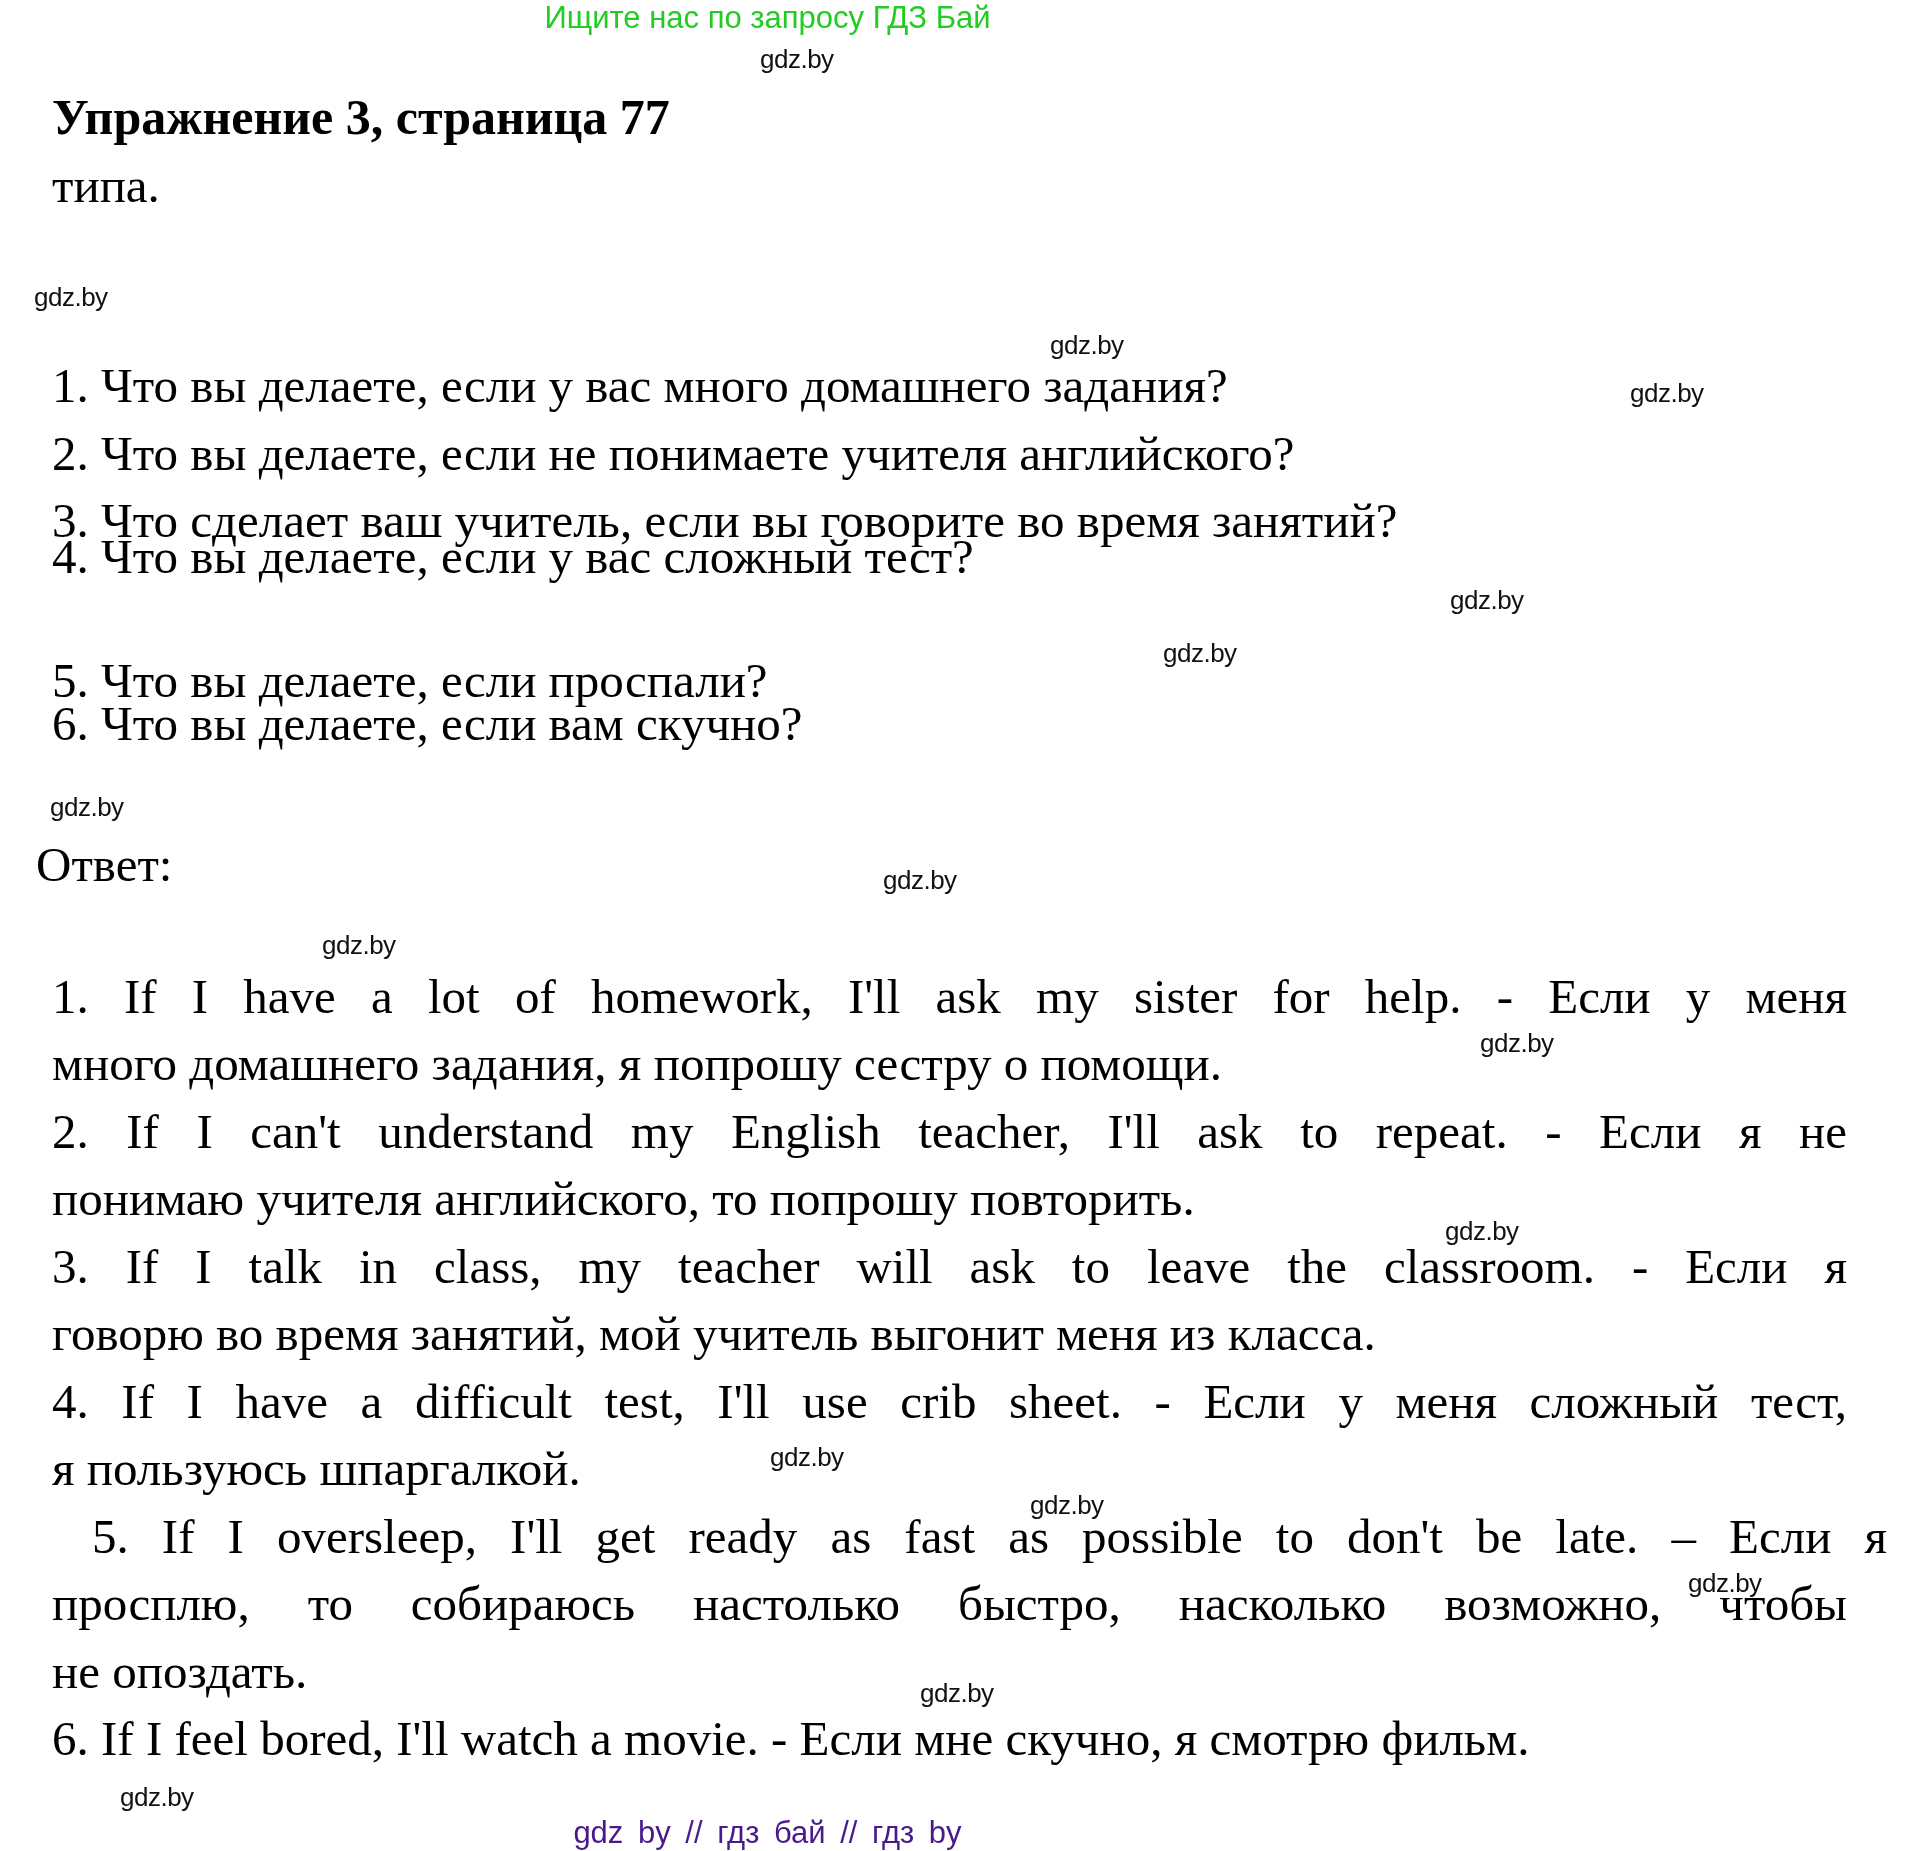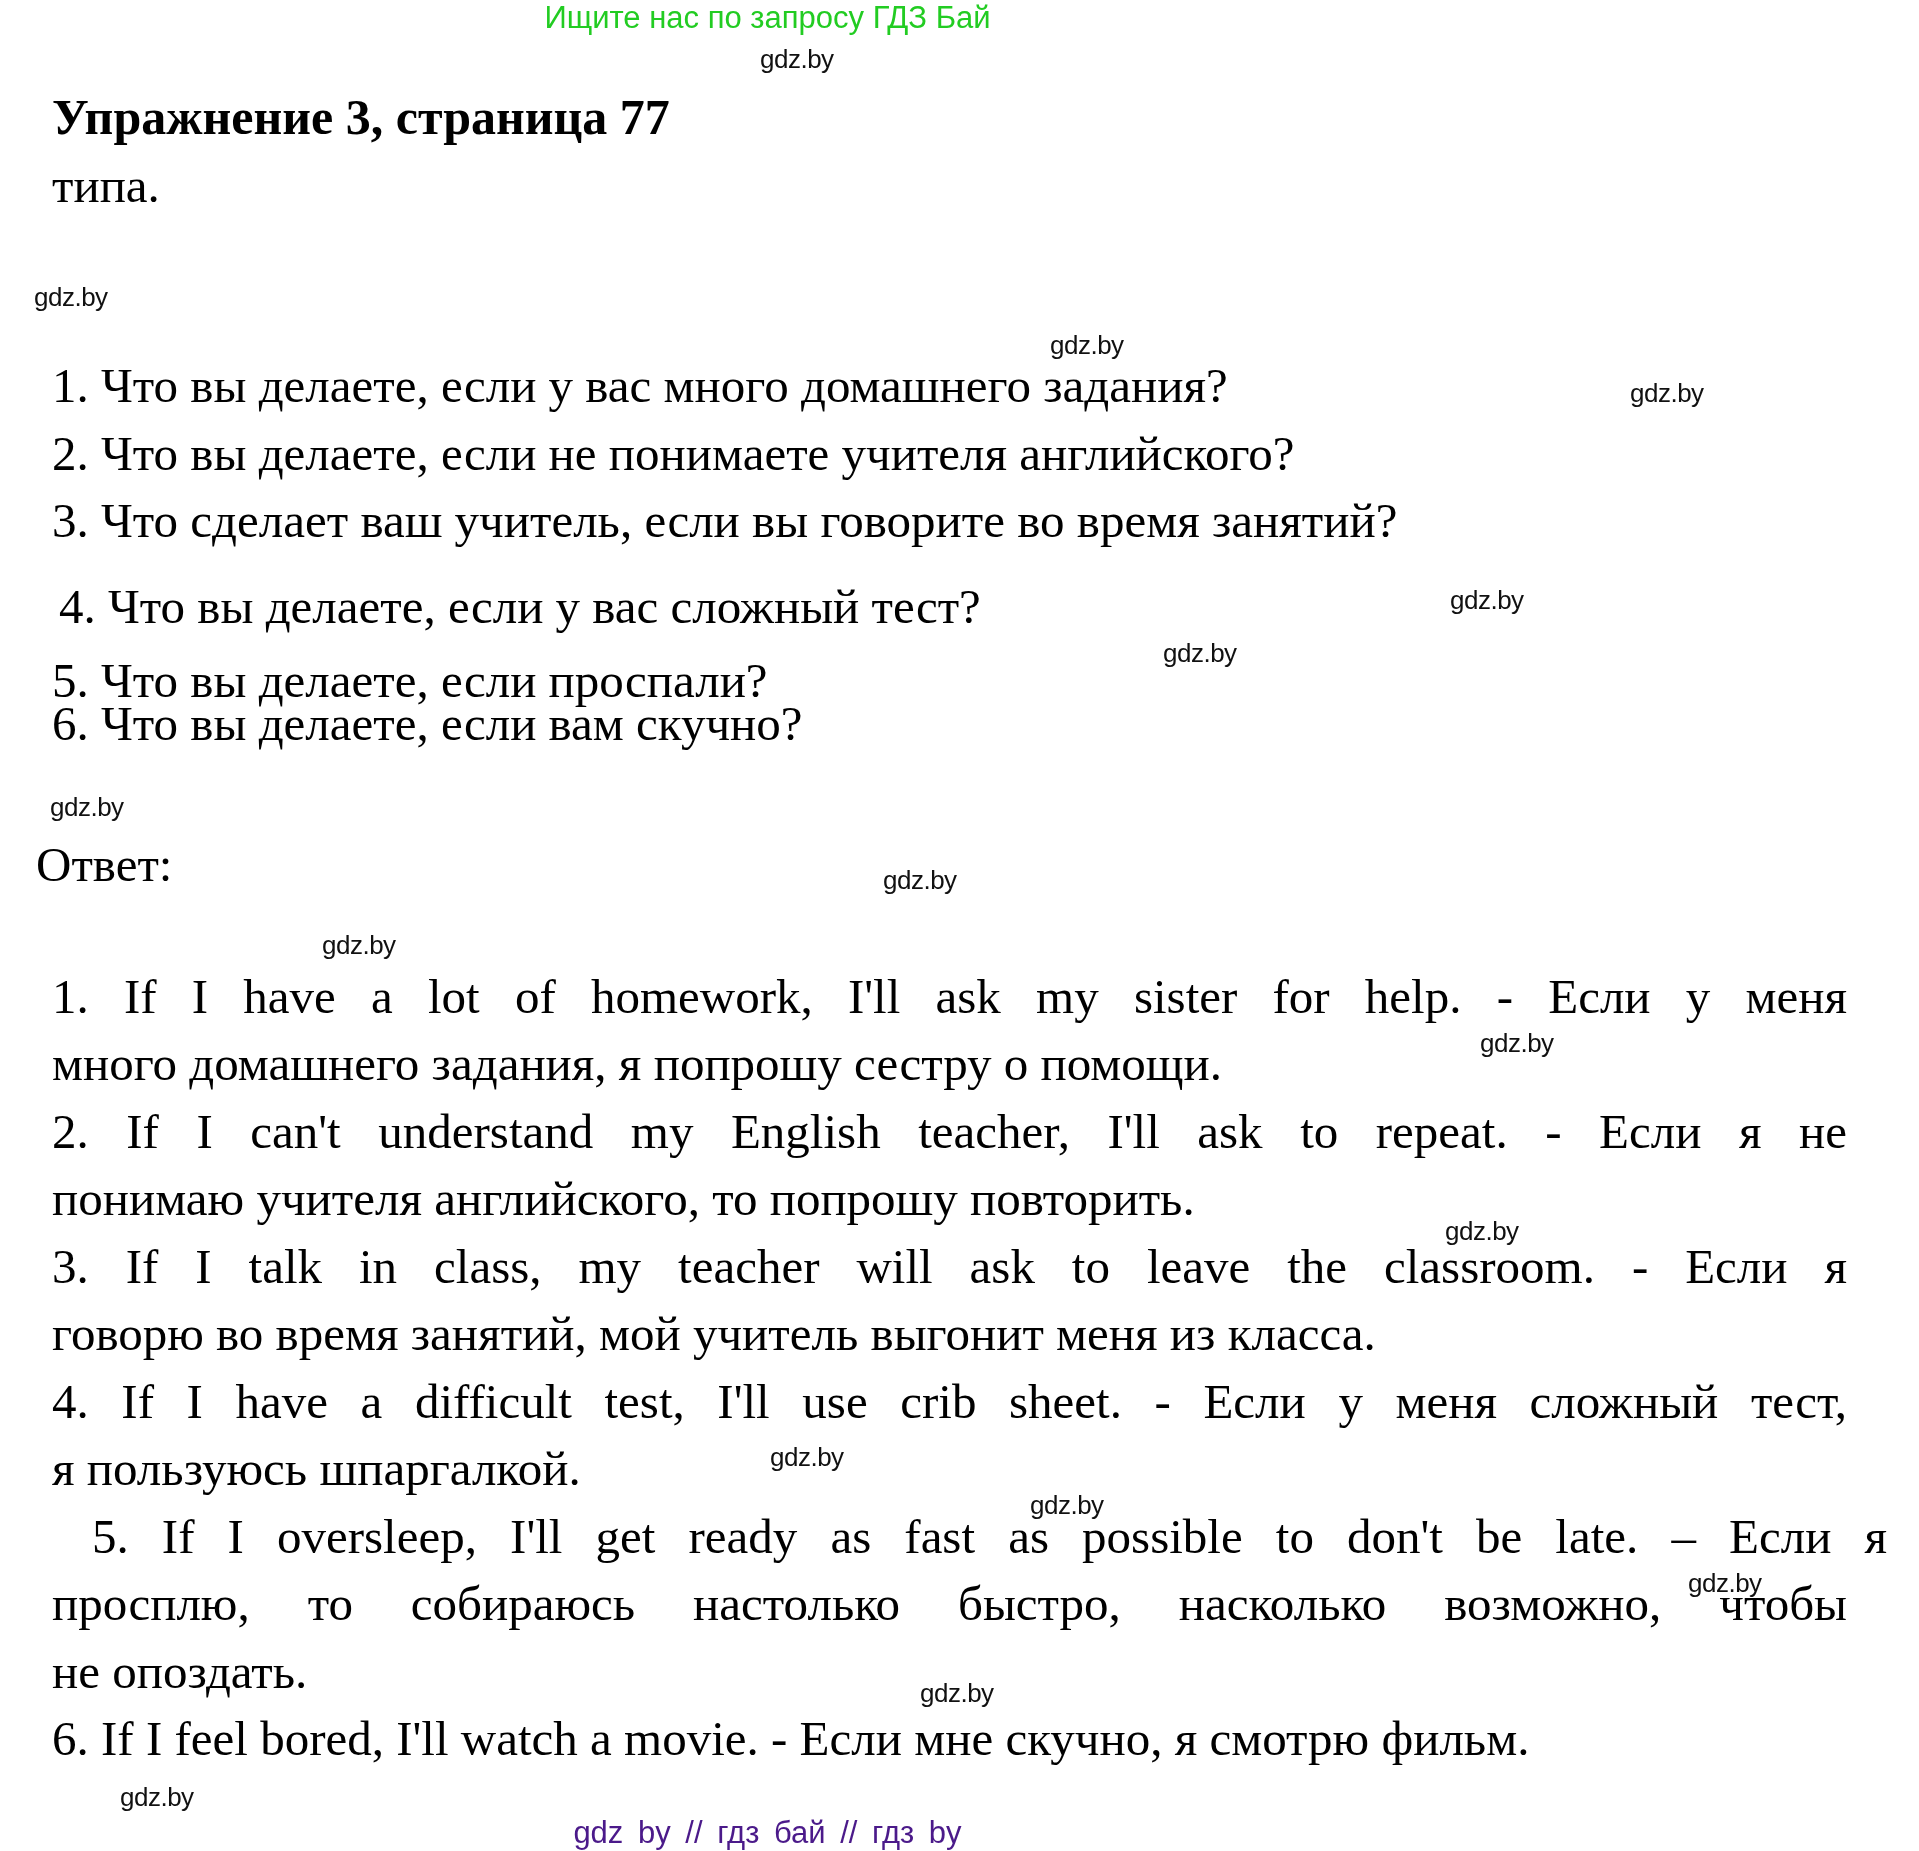--- a/index.html
+++ b/index.html
@@ -94,21 +94,21 @@
 
 <div class="abs title">Упражнение 3, страница 77</div>
 
 <div class="abs instr">
   <div>типа.</div>
 </div>
 
 <div class="abs q" style="top:357px;">1. Что вы делаете, если у вас много домашнего задания?</div>
 <div class="abs q" style="top:425px;">2. Что вы делаете, если не понимаете учителя английского?</div>
 <div class="abs q" style="top:492px;">3. Что сделает ваш учитель, если вы говорите во время занятий?</div>
-<div class="abs q" style="top:578px;margin-left:7px;">4. Что вы делаете, если у вас сложный тест?</div>
+<div class="abs q" style="top:528px;">4. Что вы делаете, если у вас сложный тест?</div>
 <div class="abs q" style="top:652px;">5. Что вы делаете, если проспали?</div>
 <div class="abs q" style="top:695px;">6. Что вы делаете, если вам скучно?</div>
 
 <div class="abs answer-label">Ответ:</div>
 
 <div class="abs ans" style="top:968px;">1. If I have a lot of homework, I'll ask my sister for help. - Если у меня</div>
 <div class="abs ans last" style="top:1035px;">много домашнего задания, я попрошу сестру о помощи.</div>
 
 <div class="abs ans" style="top:1103px;">2. If I can't understand my English teacher, I'll ask to repeat. - Если я не</div>
 <div class="abs ans last" style="top:1170px;">понимаю учителя английского, то попрошу повторить.</div>

